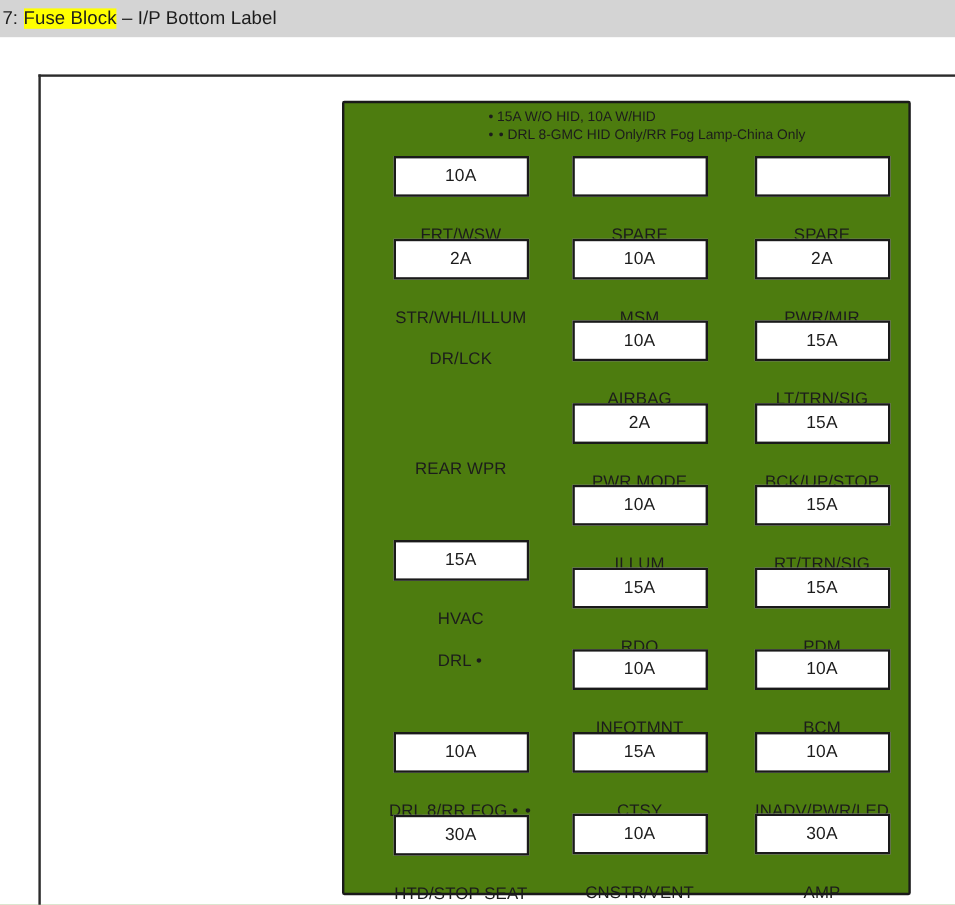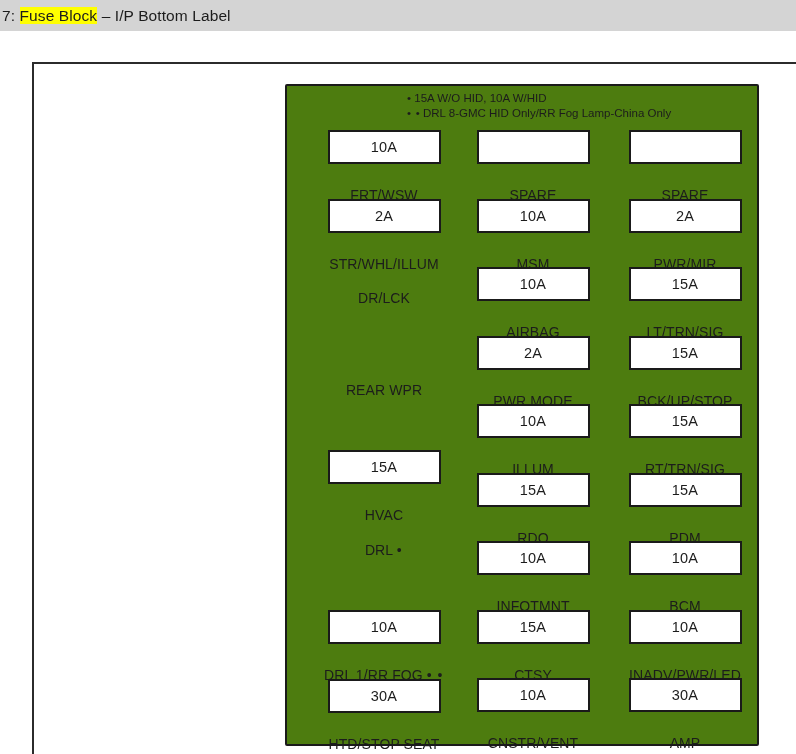--- a/index.html
+++ b/index.html
@@ -172,21 +172,21 @@
           </div>
           <div class="fuse-label"><span>HVAC</span></div>
         </div>
         <div class="fuse-cell">
           <div class="fuse-label"><span>DRL</span> <span class="mark"> •</span></div>
         </div>
         <div class="fuse-cell">
           <div class="fuse-box">
             <span class="fuse-rating">10A</span>
           </div>
-          <div class="fuse-label"><span>DRL 1/RR FOG</span> <span class="mark"> • •</span></div>
+          <div class="fuse-label"><span>DRL 8/RR FOG</span> <span class="mark"> • •</span></div>
         </div>
         <div class="fuse-cell">
           <div class="fuse-box">
             <span class="fuse-rating">30A</span>
           </div>
           <div class="fuse-label"><span>HTD/STOP SEAT</span></div>
         </div>
       </div>
     <div class="fuse-col" id="fuse-col-2">
         <div class="fuse-cell">

